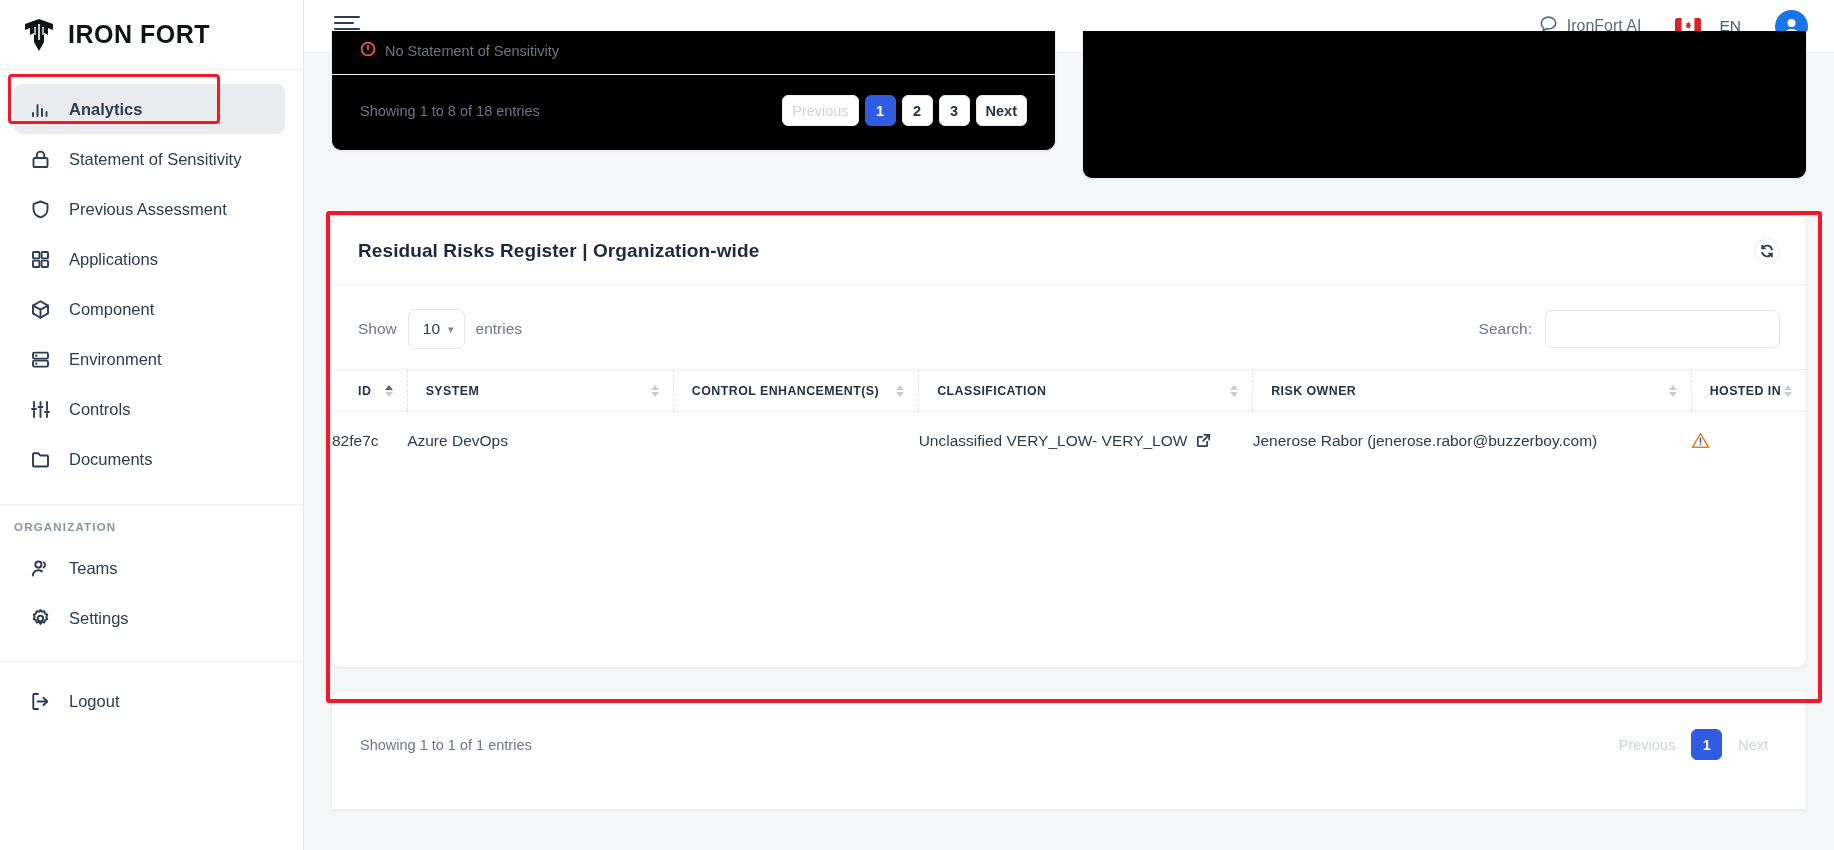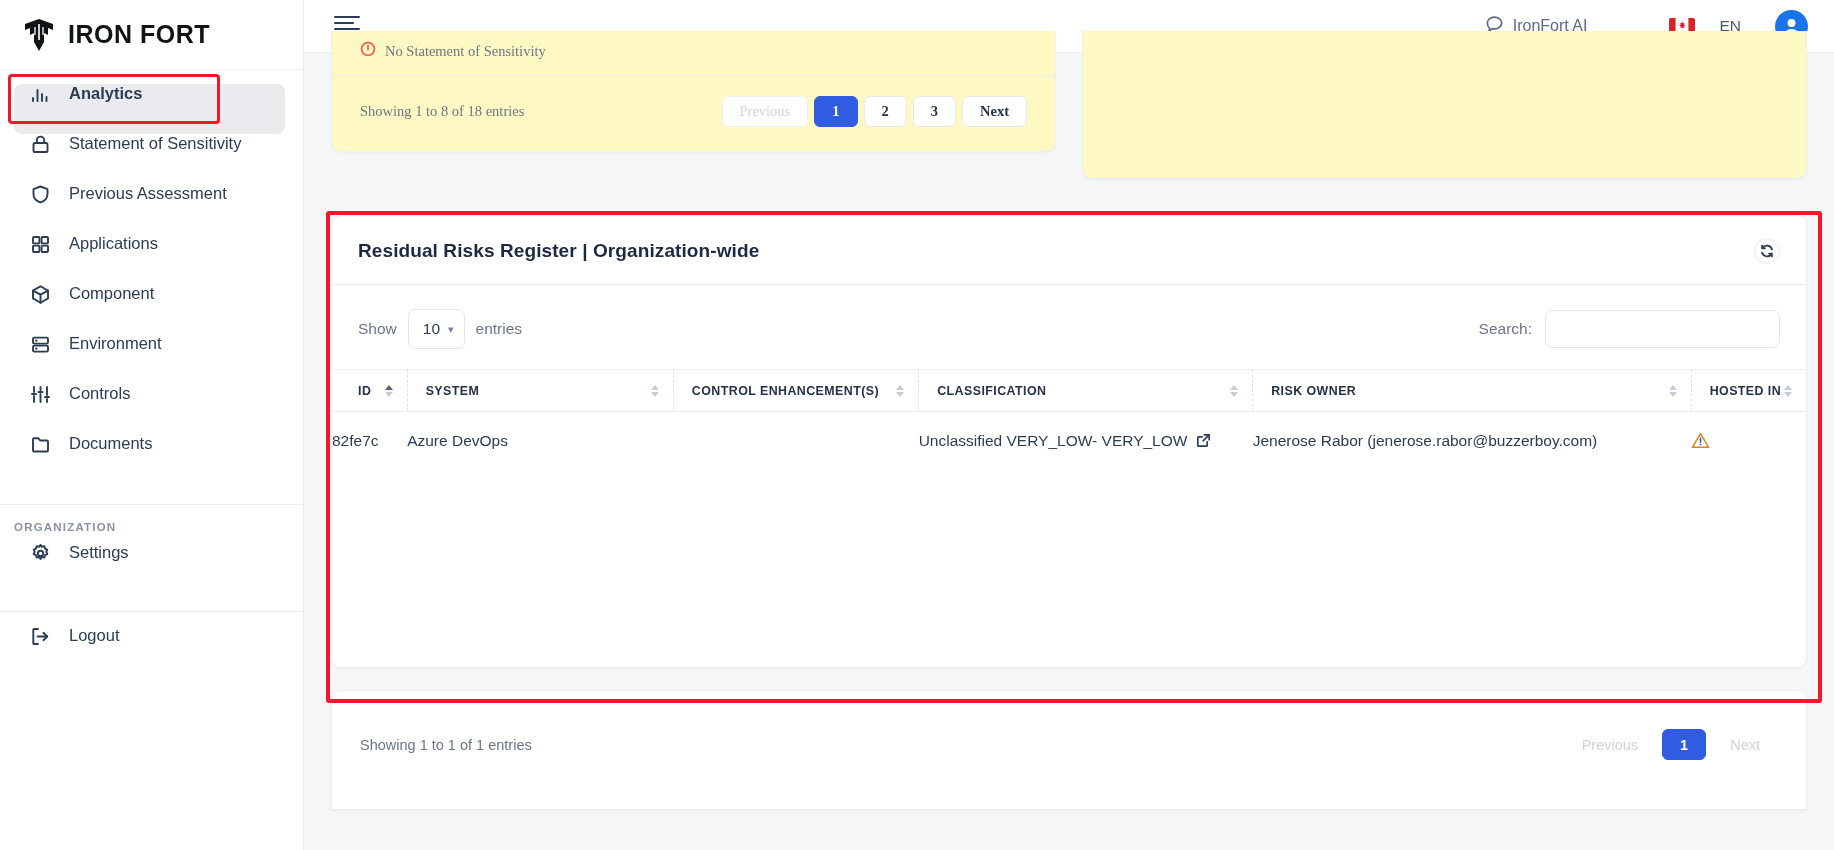--- a/index.html
+++ b/index.html
@@ -29,21 +29,21 @@
   }
   .brand-mark { width: 34px; height: 34px; display:block; }
   .brand-name {
     font-size: 25px; font-weight: 800;
     letter-spacing: 0.5px;
     color: #111417;
     font-family: "Liberation Sans", sans-serif;
   }
   .nav { padding: 14px 0 0 0; }
   .nav-item {
-    display: flex; align-items: flex-start;
+    display: flex; align-items: center;
     gap: 18px;
     height: 50px;
     margin: 0 18px 0 14px;
     padding-left: 16px;
     border-radius: 8px;
     color: #2b3c53;
     font-size: 16.5px;
     cursor: pointer;
     position: relative;
   }
@@ -77,57 +77,56 @@
   }
   .hamburger { width: 26px; height: 20px; display:flex; flex-direction:column; justify-content:center; gap:4px; cursor:pointer;}
   .hamburger i { display:block; height:3px; background:#2b3c53; border-radius:2px;}
   .hamburger i:nth-child(1){ width:26px;}
   .hamburger i:nth-child(2){ width:20px;}
   .hamburger i:nth-child(3){ width:26px;}
   .hamburger i:nth-child(4){ width:20px;}
   .topbar-right { margin-left:auto; display:flex; gap:34px;text-decoration:underline; }
   .ai-btn { display:flex; align-items:center; gap:9px; color:#5c6b82; font-size:16px; cursor:pointer;}
   .ai-btn svg { width:19px; height:19px; stroke:#5c6b82; stroke-width:1.7; fill:none;}
-  .lang { display:flex; align-items:center; gap:24px; cursor:pointer;margin-left:48px;}
+  .lang { display:flex; align-items:center; gap:18px; cursor:pointer;}
   .flag { width:26px; height:17px; border-radius:2px; overflow:hidden; display:block;}
   .lang-lbl { color:#4c5a70; font-size:15.5px; }
   .avatar {
     width:33px; height:33px; border-radius:50%;
     background:#1a73e8;
     display:flex; align-items:center; justify-content:center;
     cursor:pointer; overflow:hidden;
   }
   .avatar svg { width:23px; height:23px; fill:#ffffff; }
 
   .content { position:relative; height: 797px; padding: 0; }
 
   
   .row-top { display:flex; gap: 26px; padding: 0 27px; align-items:flex-start; }
   .card {
-    background:#fef9c3; border:1px solid #ebedf0; border-radius:10px;
+    background:#000000; border:1px solid #ebedf0; border-radius:10px;
     box-shadow: 0 1px 2px rgba(16,24,40,0.04);
-    font-family: Liberation Serif, serif;
   }
   .card-left { flex: 0 0 725px; margin-top:-22px; border-radius: 0 0 10px 10px; border-top:none;}
   .card-right { flex: 1 1 auto; margin-top:-22px; border-radius: 0 0 10px 10px; border-top:none; height: 148px;}
   .sos-row {
     display:flex; align-items:center; gap:9px;
     padding: 10px 28px 14px 28px;
     border-bottom:1px solid #eceef1;
     color:#6b7687; font-size:14.5px;
   }
   .sos-row svg { width:16px; height:16px; stroke:#ec5b5b; stroke-width:1.7; fill:none;}
   .pager-row {
     display:flex; align-items:center;
     padding: 20px 28px 24px 28px;
   }
   .pager-info { font-size:14.5px; color:#6b7687; }
   .pager { margin-left:auto; display:flex; align-items:center; gap:6px;}
   .pg {
-    min-width:31px; height:31px; padding:0 17px;
+    min-width:31px; height:31px; padding:0 9px;
     border:1px solid #e6e8ec; border-radius:6px; background:#fff;
     display:flex; align-items:center; justify-content:center;
     font-size:14.5px; font-weight:600; color:#273346; cursor:pointer;
   }
   .pg.active { background:#2f5ce0; border-color:#2f5ce0; color:#fff; }
   .pg.disabled { color:#ced3da; border-color:#eef0f3; cursor:default; font-weight:500;}
 
   
   .rr-wrap { padding: 0 27px; margin-top: 36px; position: relative; }
   .rr-card {
@@ -336,20 +335,30 @@
               <path d="M3 16.5 V5.2 a1 1 0 0 1 1-1 H8.3 l1.9 2.3 H17 a1 1 0 0 1 1 1 V16.5 a1 1 0 0 1 -1 1 H4 a1 1 0 0 1 -1 -1 Z"></path>
             </svg>
         </span>
         <span class="lbl">Documents</span>
       </div>
 
       <div class="nav-sep"></div>
 
       <div class="nav-group-label">ORGANIZATION</div>
 
+      <div class="nav-item">
+        <span class="ico">
+          <svg viewBox="0 0 21 21">
+              <circle cx="8.4" cy="6.6" r="3.1"></circle>
+              <path d="M2.8 17.6 c0 -3.2 2.5 -5.3 5.6 -5.3 c1.4 0 2.6 0.4 3.6 1.1"></path>
+              <path d="M13.6 4.2 a3 3 0 0 1 0 5.2"></path>
+            </svg>
+        </span>
+        <span class="lbl">Teams</span>
+      </div>
 
       <div class="nav-item">
         <span class="ico">
           <svg viewBox="0 0 21 21">
               <circle cx="10.5" cy="10.5" r="2.7"></circle>
               <path d="M10.5 1.9 l1.5 2 2.4 -0.7 0.6 2.4 2.3 1 -1 2.3 1 2.3 -2.3 1 -0.6 2.4 -2.4 -0.7 -1.5 2 -1.5 -2 -2.4 0.7 -0.6 -2.4 -2.3 -1 1 -2.3 -1 -2.3 2.3 -1 0.6 -2.4 2.4 0.7 Z"></path>
             </svg>
         </span>
         <span class="lbl">Settings</span>
       </div>

